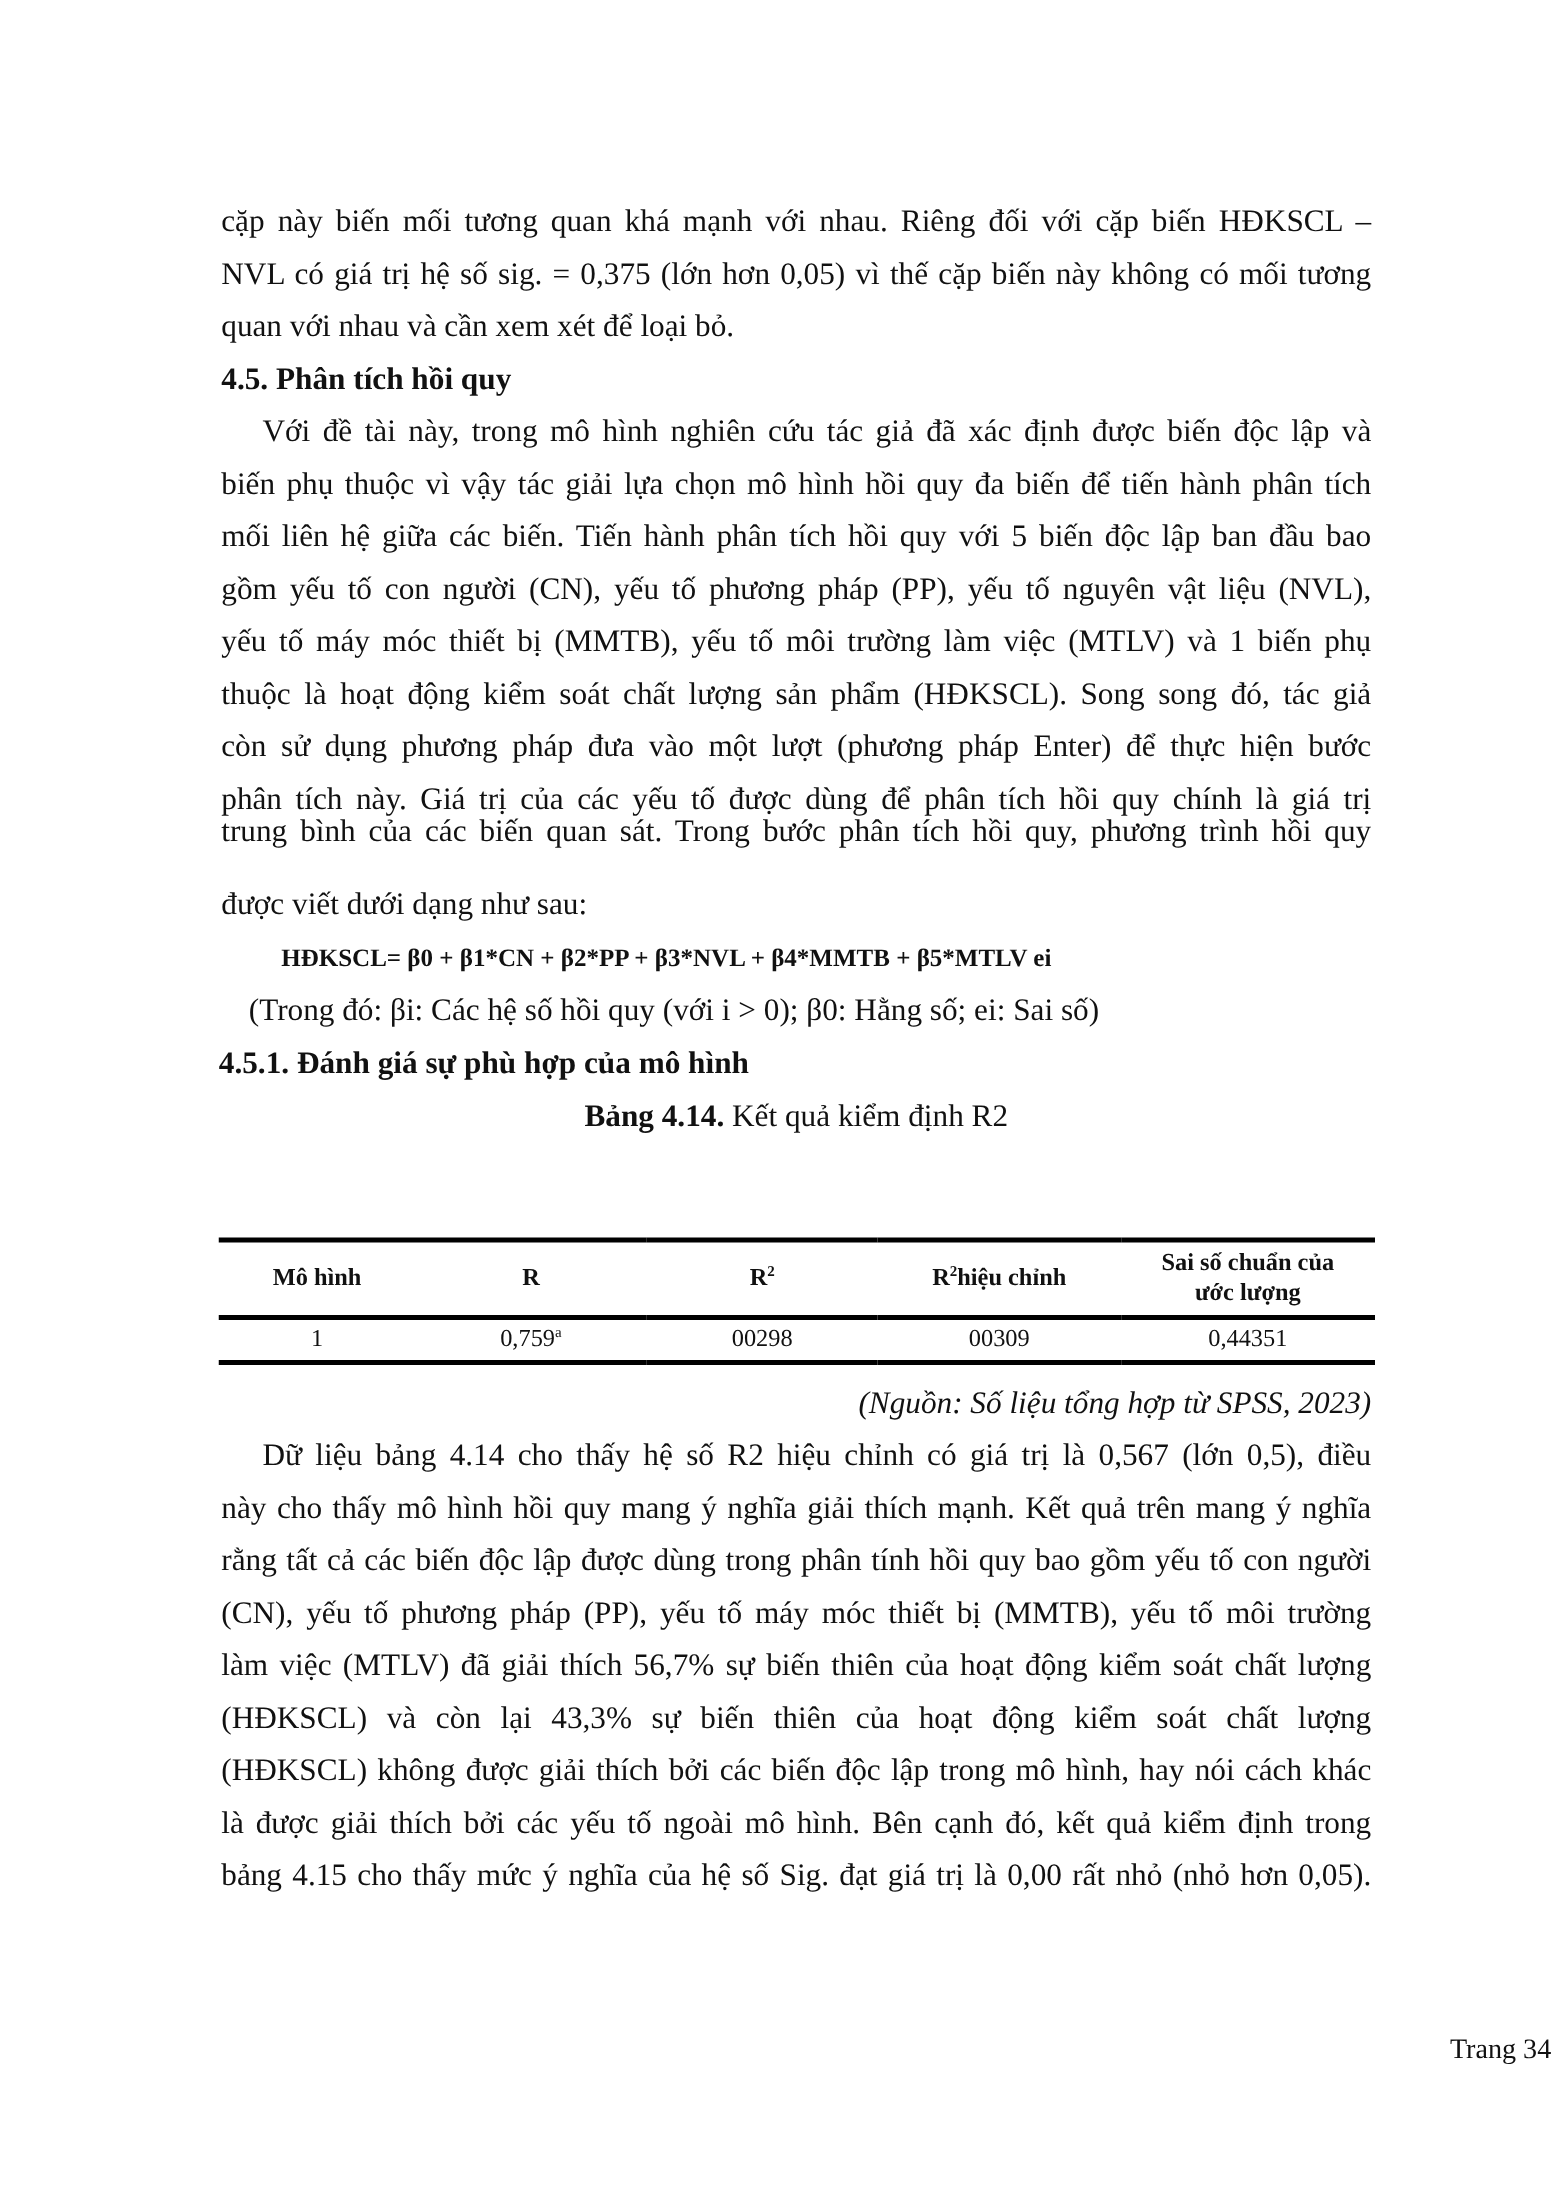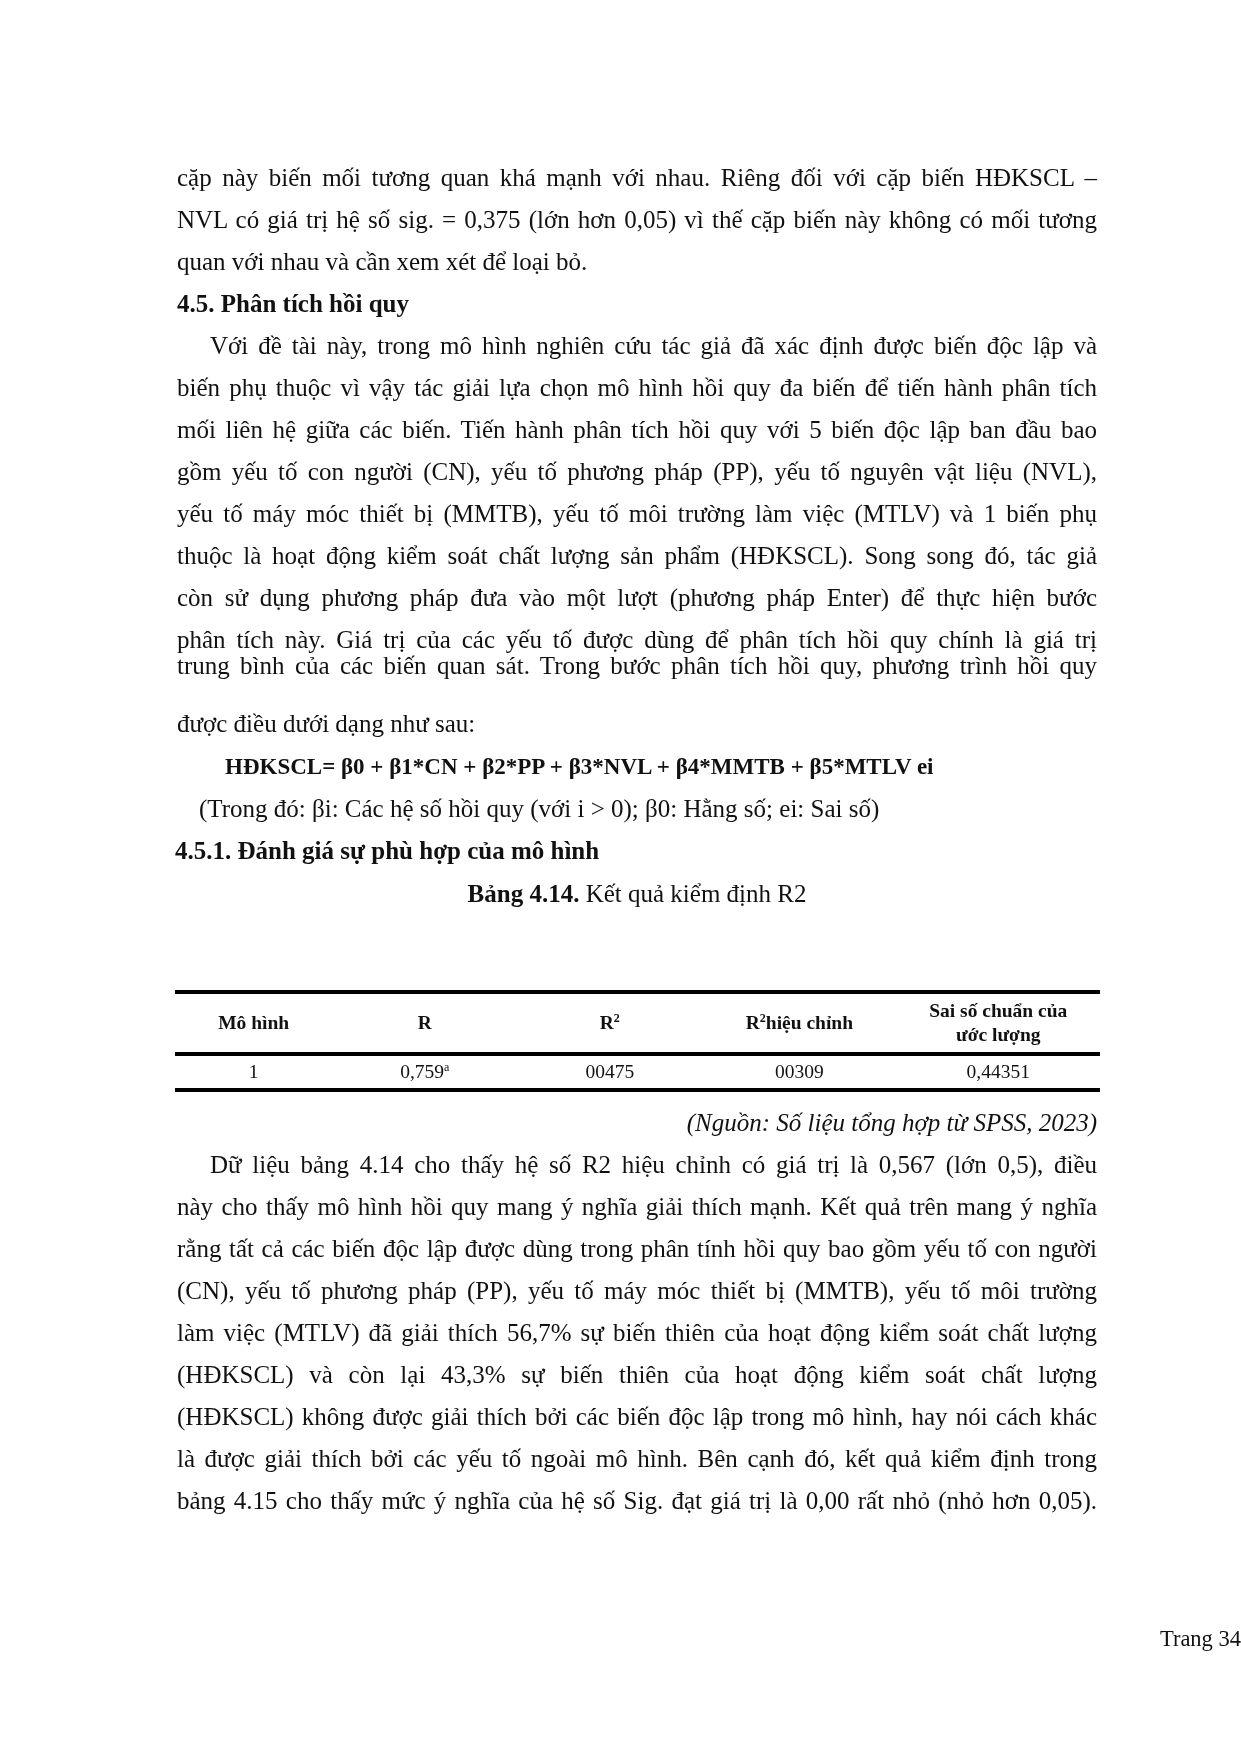--- a/index.html
+++ b/index.html
@@ -6,21 +6,21 @@
   body { width:1241px; height:1753px; position:relative; overflow:hidden;
          font-family:"Liberation Serif", "DejaVu Serif", serif; color:#111; }
   .page { position:absolute; left:177px; top:0; width:920px; }
   .line { position:absolute; left:0; width:920px; font-size:25px; line-height:30px; white-space:nowrap; }
   .just { text-align:justify; text-align-last:justify; }
   .indent { padding-left:33px; box-sizing:border-box; }
   .bold { font-weight:bold; }
   .italic { font-style:italic; }
   .center { text-align:center; }
   .right { text-align:right; }
-  .formula { font-weight:bold; font-size:23px; }
+  .formula { font-weight:bold; font-size:20px; }
   table.r2 { position:absolute; left:-2px; top:990px; width:925px; border-collapse:collapse;
              font-size:19.5px; }
   table.r2 th { font-weight:bold; height:58px; padding:0 4px; text-align:center; vertical-align:middle;
                 border-top:4px solid #000; border-bottom:4px solid #000; line-height:24px; }
   table.r2 td { text-align:center; height:32px; border-bottom:4px solid #000; padding:0 4px; }
   sup { font-size:12px; vertical-align:super; line-height:0; }
   .footer { position:absolute; left:0; width:1241px; top:1626px; text-align:right; font-size:22.5px; }
 </style>
 </head>
 <body>
@@ -35,21 +35,21 @@
 
   <div class="line just indent" style="top:331px">Với đề tài này, trong mô hình nghiên cứu tác giả đã xác định được biến độc lập và</div>
   <div class="line just" style="top:373px">biến phụ thuộc vì vậy tác giải lựa chọn mô hình hồi quy đa biến để tiến hành phân tích</div>
   <div class="line just" style="top:415px">mối liên hệ giữa các biến. Tiến hành phân tích hồi quy với 5 biến độc lập ban đầu bao</div>
   <div class="line just" style="top:457px">gồm yếu tố con người (CN), yếu tố phương pháp (PP), yếu tố nguyên vật liệu (NVL),</div>
   <div class="line just" style="top:499px">yếu tố máy móc thiết bị (MMTB), yếu tố môi trường làm việc (MTLV) và 1 biến phụ</div>
   <div class="line just" style="top:541px">thuộc là hoạt động kiểm soát chất lượng sản phẩm (HĐKSCL). Song song đó, tác giả</div>
   <div class="line just" style="top:583px">còn sử dụng phương pháp đưa vào một lượt (phương pháp Enter) để thực hiện bước</div>
   <div class="line just" style="top:625px">phân tích này. Giá trị của các yếu tố được dùng để phân tích hồi quy chính là giá trị</div>
   <div class="line just" style="top:651px">trung bình của các biến quan sát. Trong bước phân tích hồi quy, phương trình hồi quy</div>
-  <div class="line" style="top:709px">được điều dưới dạng như sau:</div>
+  <div class="line" style="top:709px">được viết dưới dạng như sau:</div>
 
   <div class="line formula" style="top:752px; left:48px; width:auto">HĐKSCL= β0 + β1*CN + β2*PP + β3*NVL + β4*MMTB + β5*MTLV ei</div>
   <div class="line" style="top:794px; left:22px; width:auto">(Trong đó: βi: Các hệ số hồi quy (với i &gt; 0); β0: Hằng số; ei: Sai số)</div>
 
   <div class="line bold" style="top:836px; left:-2px; width:auto">4.5.1. Đánh giá sự phù hợp của mô hình</div>
 
   <div class="line center" style="top:879px">
     <span class="bold">Bảng 4.14.</span><span> Kết quả kiểm định R2</span>
   </div>
 
@@ -60,21 +60,21 @@
         <th style="width:20%">R</th>
         <th style="width:20%"><span>R</span><sup>2</sup></th>
         <th style="width:21%"><span>R</span><sup>2</sup><span>hiệu chỉnh</span></th>
         <th style="width:22%"><span>Sai số chuẩn của</span><br><span>ước lượng</span></th>
       </tr>
     </thead>
     <tbody>
       <tr>
         <td>1</td>
         <td><span>0,759</span><sup>a</sup></td>
-        <td>00475</td>
+        <td>00298</td>
         <td>00309</td>
         <td>0,44351</td>
       </tr>
     </tbody>
   </table>
 
   <div class="line italic right" style="top:1108px">(Nguồn: Số liệu tổng hợp từ SPSS, 2023)</div>
 
   <div class="line just indent" style="top:1150px">Dữ liệu bảng 4.14 cho thấy hệ số R2 hiệu chỉnh có giá trị là 0,567 (lớn 0,5), điều</div>
   <div class="line just" style="top:1192px">này cho thấy mô hình hồi quy mang ý nghĩa giải thích mạnh. Kết quả trên mang ý nghĩa</div>

